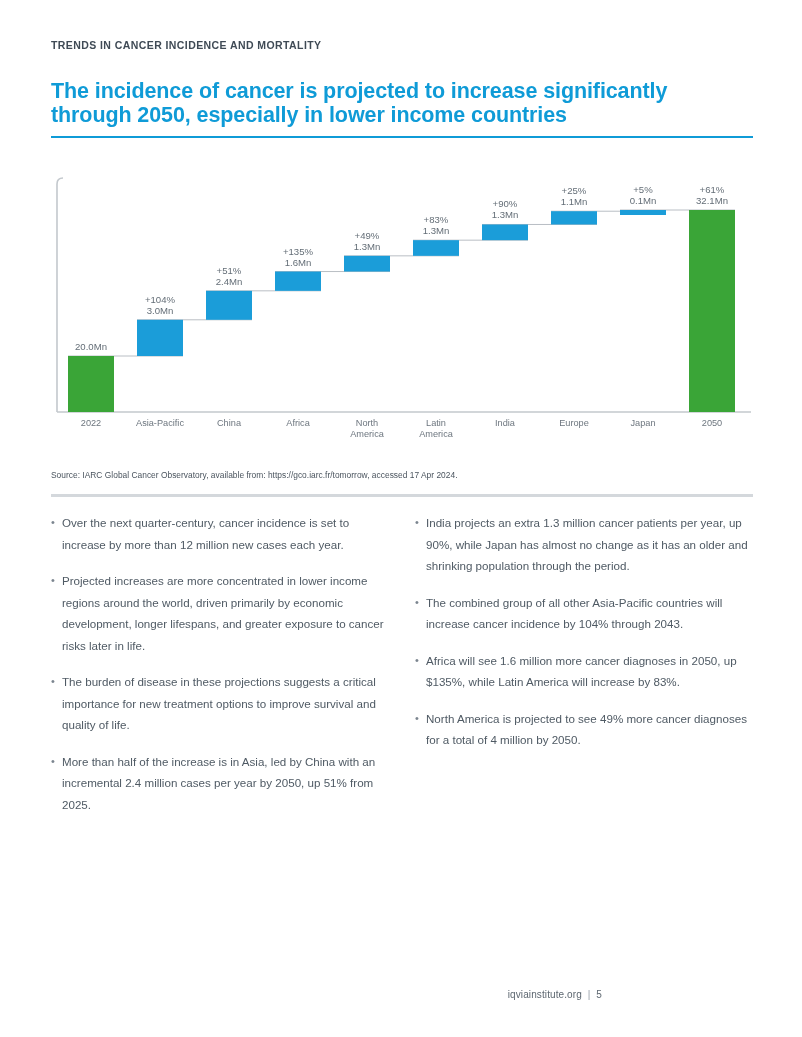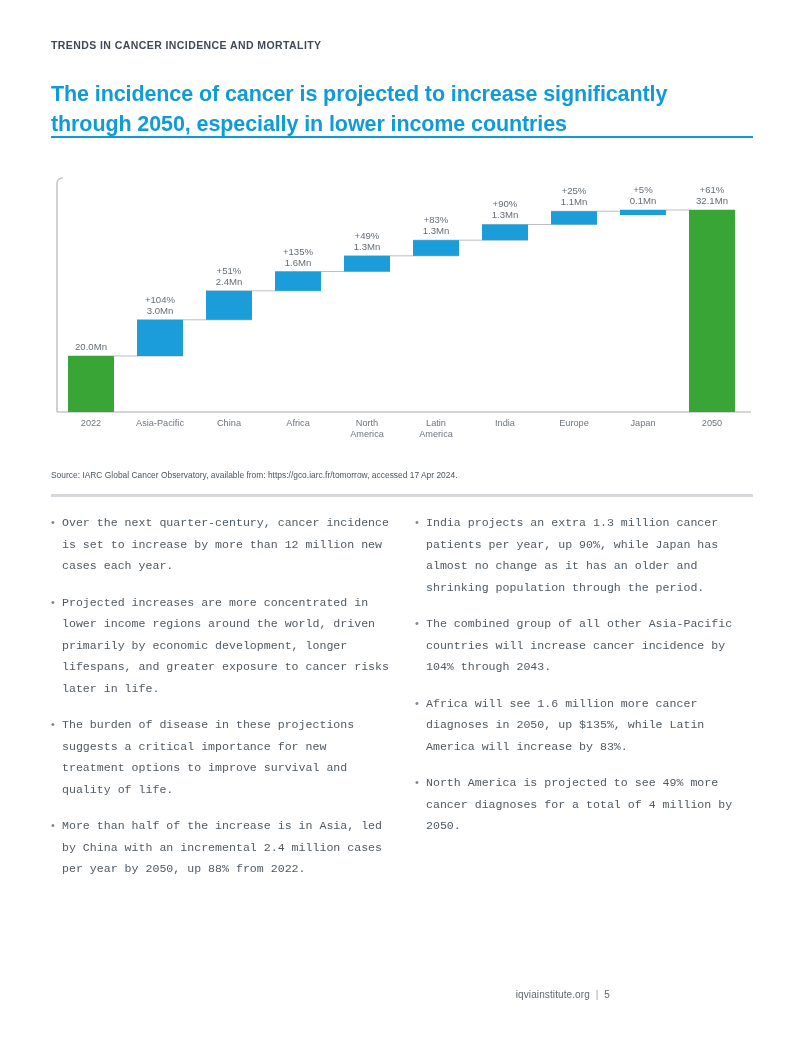--- a/index.html
+++ b/index.html
@@ -34,21 +34,21 @@
     text-transform: uppercase;
     line-height: 14px;
   }
   .headline {
     position: absolute;
     left: 51px;
     top: 65px;
     width: 700px;
     font-size: 21.5px;
     font-weight: bold;
-    line-height: 30px;
+    line-height: 24px;
     color: #0f9bd7;
     letter-spacing: -0.1px;
   }
   .rule-top {
     position: absolute;
     left: 51px;
     top: 136px;
     width: 702px;
     height: 2px;
     background: #0f9bd7;
@@ -105,32 +105,31 @@
   }
   .bullet .dot {
     width: 11px;
     flex: 0 0 11px;
     color: #7b858f;
     font-size: 11px;
     line-height: 21.5px;
   }
   .bullet .txt {
     flex: 1;
-    font-family: Liberation Mono, monospace;
   }
   .notes {
     position: absolute;
     left: 51px;
     top: 945px;
     font-size: 8.4px;
     color: #5a636c;
   }
   .footer {
     position: absolute;
-    right: 42px;
+    right: 50px;
     top: 989px;
     font-size: 10px;
     color: #5d6770;
     letter-spacing: 0.1px;
   }
   .footer .sep { color: #9aa2aa; padding: 0 3px; }
   svg { display: block; }
   .axis-label {
     font-family: "Liberation Sans", sans-serif;
     font-size: 9.2px;
@@ -224,21 +223,21 @@
         <div class="bullet">
           <span class="dot">•</span>
           <span class="txt">Projected increases are more concentrated in lower income regions around the world, driven primarily by economic development, longer lifespans, and greater exposure to cancer risks later in life.</span>
         </div>
         <div class="bullet">
           <span class="dot">•</span>
           <span class="txt">The burden of disease in these projections suggests a critical importance for new treatment options to improve survival and quality of life.</span>
         </div>
         <div class="bullet">
           <span class="dot">•</span>
-          <span class="txt">More than half of the increase is in Asia, led by China with an incremental 2.4 million cases per year by 2050, up 88% from 2022.</span>
+          <span class="txt">More than half of the increase is in Asia, led by China with an incremental 2.4 million cases per year by 2050, up 51% from 2025.</span>
         </div>
       </div>
     <div class="col" id="col-right">
         <div class="bullet">
           <span class="dot">•</span>
           <span class="txt">India projects an extra 1.3 million cancer patients per year, up 90%, while Japan has almost no change as it has an older and shrinking population through the period.</span>
         </div>
         <div class="bullet">
           <span class="dot">•</span>
           <span class="txt">The combined group of all other Asia-Pacific countries will increase cancer incidence by 104% through 2043.</span>

